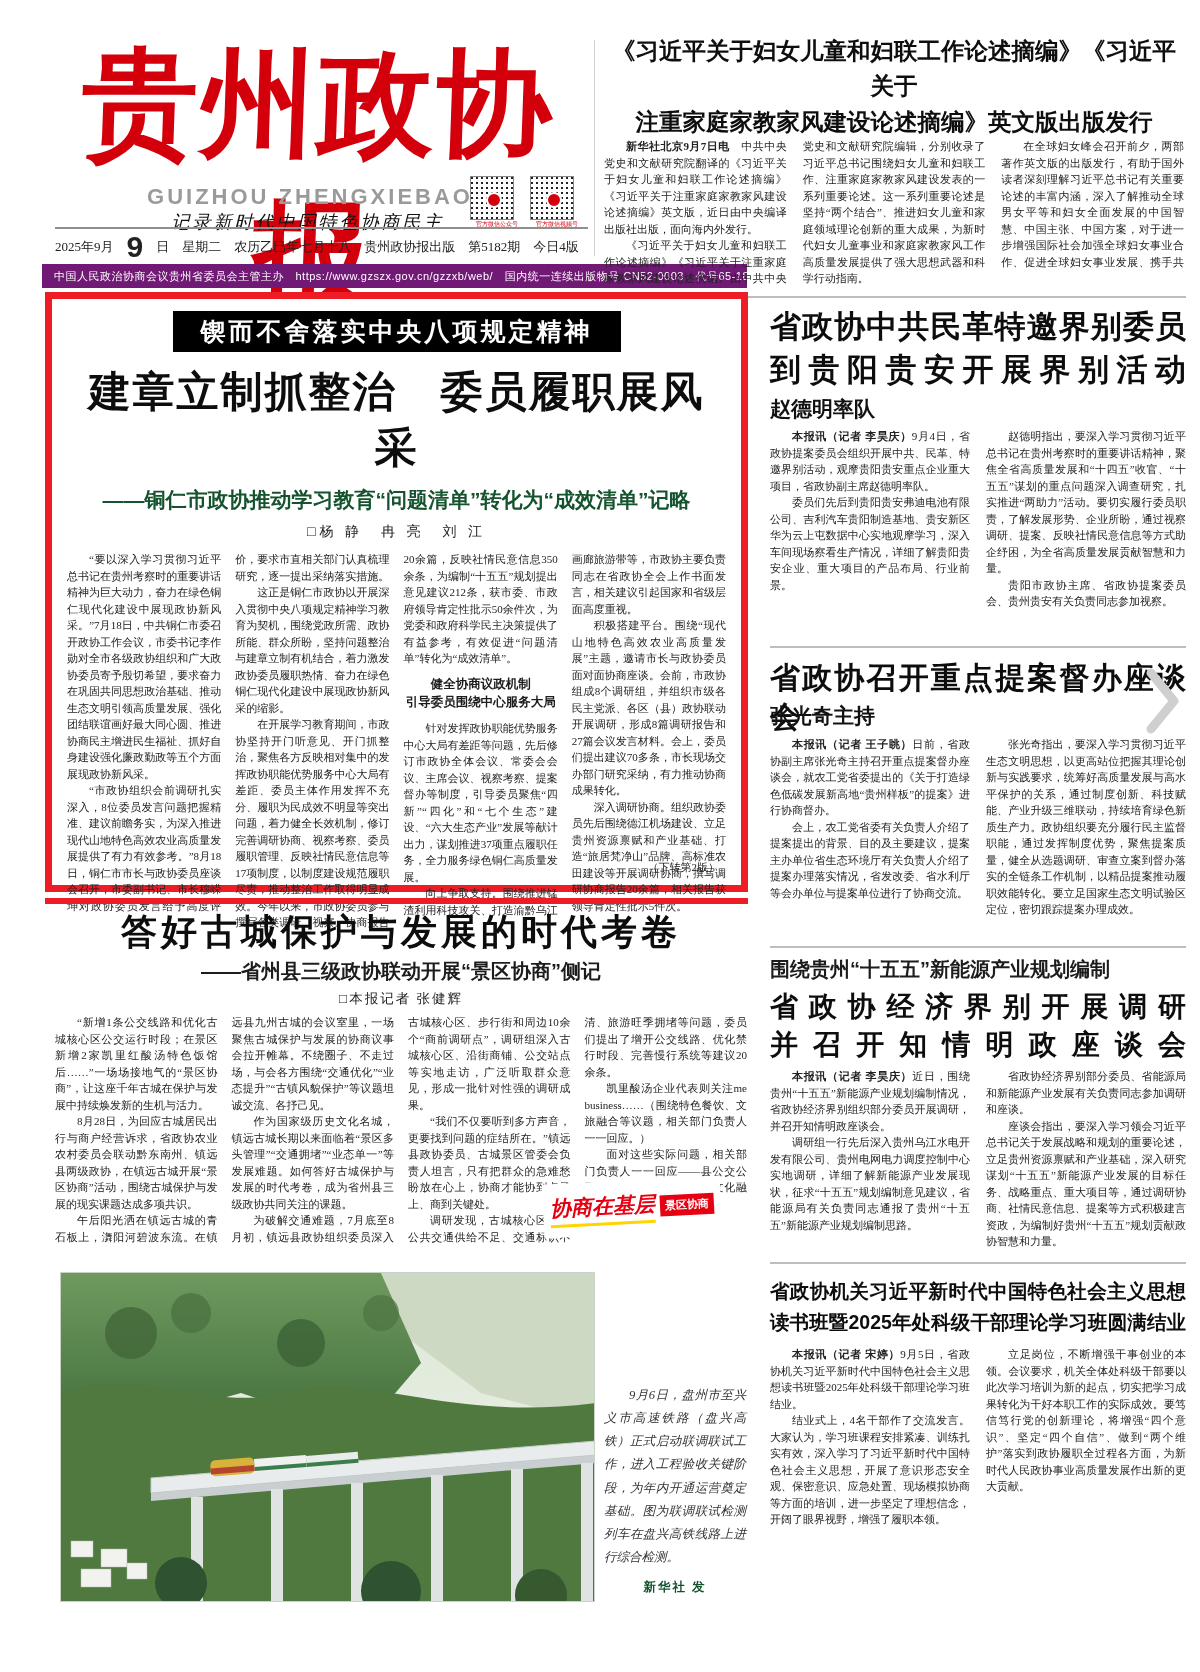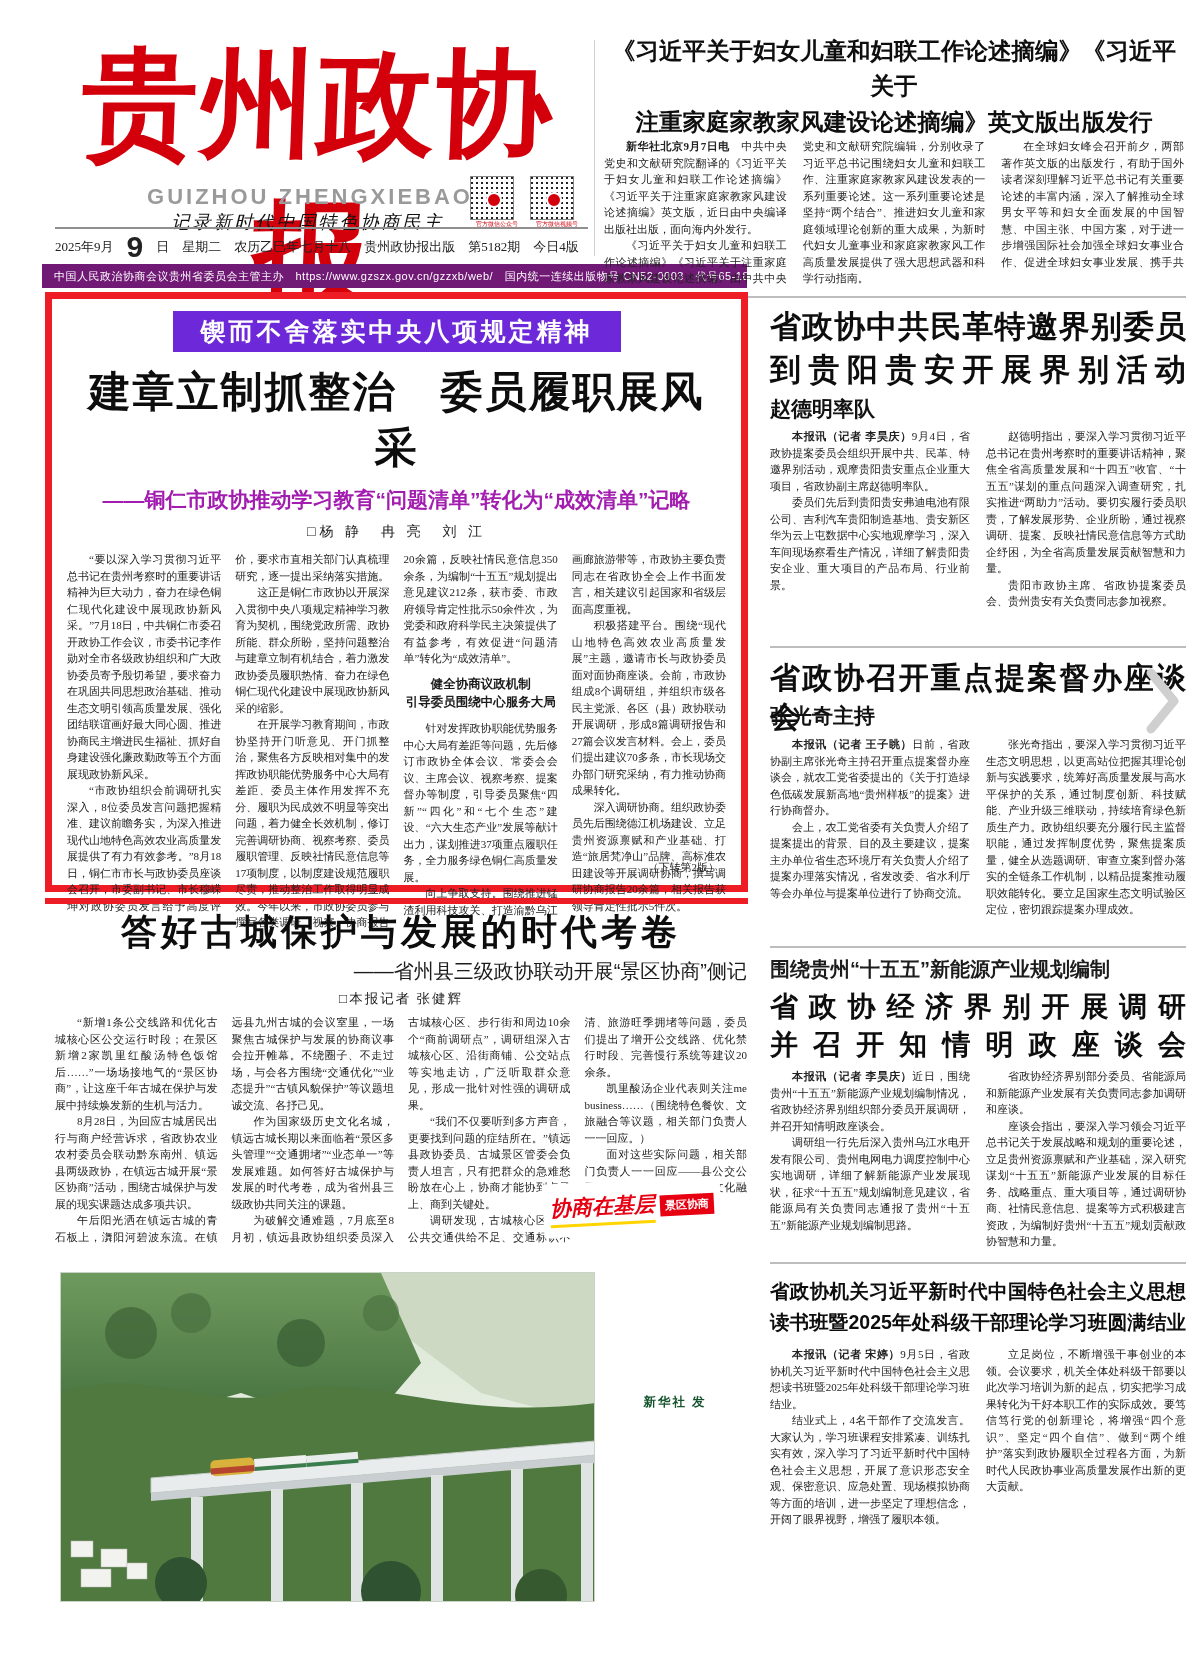--- a/index.html
+++ b/index.html
@@ -37,36 +37,36 @@
   
   .bodytext p{margin:0;font-size:11px;line-height:1.5;text-align:justify;text-indent:2em;color:#222;}
   .bodytext p b{font-weight:bold;}
   .bodytext .sub-h{text-align:center;font-weight:bold;font-size:12.5px;line-height:1.5;margin:8px 0;
     font-family:"Liberation Sans","DejaVu Sans",sans-serif;text-indent:0;}
   .bodytext .sub-h div{text-indent:0;}
 
   
   .lead-box{left:45px;top:292px;width:703px;height:600px;border:7px solid #ee1c25;box-sizing:border-box;
     padding:10px 15px 8px 15px;background:#fff;}
-  .lead-kicker{width:fit-content;margin:2px auto 0 auto;background:#6d28d9;color:#fff;font-weight:900;
+  .lead-kicker{width:fit-content;margin:2px auto 0 auto;background:#000000;color:#fff;font-weight:900;
     font-size:25px;letter-spacing:3px;padding:4px 28px;font-family:"Liberation Sans","DejaVu Sans",sans-serif;}
   .lead-headline{text-align:center;font-weight:900;font-size:42px;letter-spacing:2px;margin-top:12px;
     font-family:Liberation Sans, sans-serif;color:#0d0d0d;}
   .lead-subtitle{text-align:center;font-weight:bold;font-size:21px;margin-top:10px;
-    font-family:"Liberation Sans","DejaVu Sans",sans-serif;color:#a21caf;}
+    font-family:"Liberation Sans","DejaVu Sans",sans-serif;color:#14532d;}
   .lead-byline{text-align:center;font-size:14px;margin-top:9px;letter-spacing:4px;color:#222;}
   .lead-body{margin-top:10px;height:382px;column-count:4;column-gap:14px;overflow:hidden;}
   .lead-jump{position:absolute;right:22px;bottom:10px;font-size:11px;color:#222;}
 
   .red-rule{left:45px;top:898px;width:703px;height:6px;background:#ee1c25;}
 
   
   .bl-headline{left:55px;top:908px;width:692px;text-align:center;font-weight:900;font-size:36px;
     letter-spacing:4px;font-family:"Liberation Sans","DejaVu Sans",sans-serif;color:#0d0d0d;}
-  .bl-subtitle{left:55px;top:958px;width:692px;text-align:right;font-weight:normal;font-size:20px;
+  .bl-subtitle{left:55px;top:958px;width:692px;text-align:center;font-weight:bold;font-size:20px;
     font-family:"Liberation Sans","DejaVu Sans",sans-serif;}
   .bl-byline{left:55px;top:990px;width:692px;text-align:center;font-size:13.5px;letter-spacing:2px;}
   .bl-body{left:55px;top:1014px;width:692px;height:252px;column-count:4;column-gap:14px;overflow:hidden;}
 
   
   .stamp{left:543px;top:1180px;width:178px;height:54px;background:#fff;transform:rotate(-3deg);
     display:flex;align-items:center;justify-content:center;gap:5px;}
   .stamp-main{color:#e60012;font-weight:900;font-style:italic;font-size:21px;
     font-family:"Liberation Sans","DejaVu Sans",sans-serif;border-bottom:3px solid #ffd400;padding-bottom:2px;}
   .stamp-tag{background:#e60012;color:#fff;font-size:11px;padding:3px 5px;font-weight:bold;
@@ -290,14 +290,15 @@
         <rect x="40" y="276" width="26" height="18"></rect>
       <rect x="20" y="296" width="30" height="18"></rect>
         <rect x="66" y="290" width="20" height="16"></rect>
     </g>
     <circle cx="120" cy="310" r="26" fill="#2f5230"></circle>
     <circle cx="330" cy="318" r="30" fill="#2f5230"></circle>
     <circle cx="480" cy="322" r="26" fill="#36592f"></circle>
   </svg>
 </div>
 <div class="abs photo-caption">
+  <p>9月6日，盘州市至兴义市高速铁路（盘兴高铁）正式启动联调联试工作，进入工程验收关键阶段，为年内开通运营奠定基础。图为联调联试检测列车在盘兴高铁线路上进行综合检测。</p>
   <div class="photo-credit">新华社 发</div>
 </div>
 
 </body></html>

